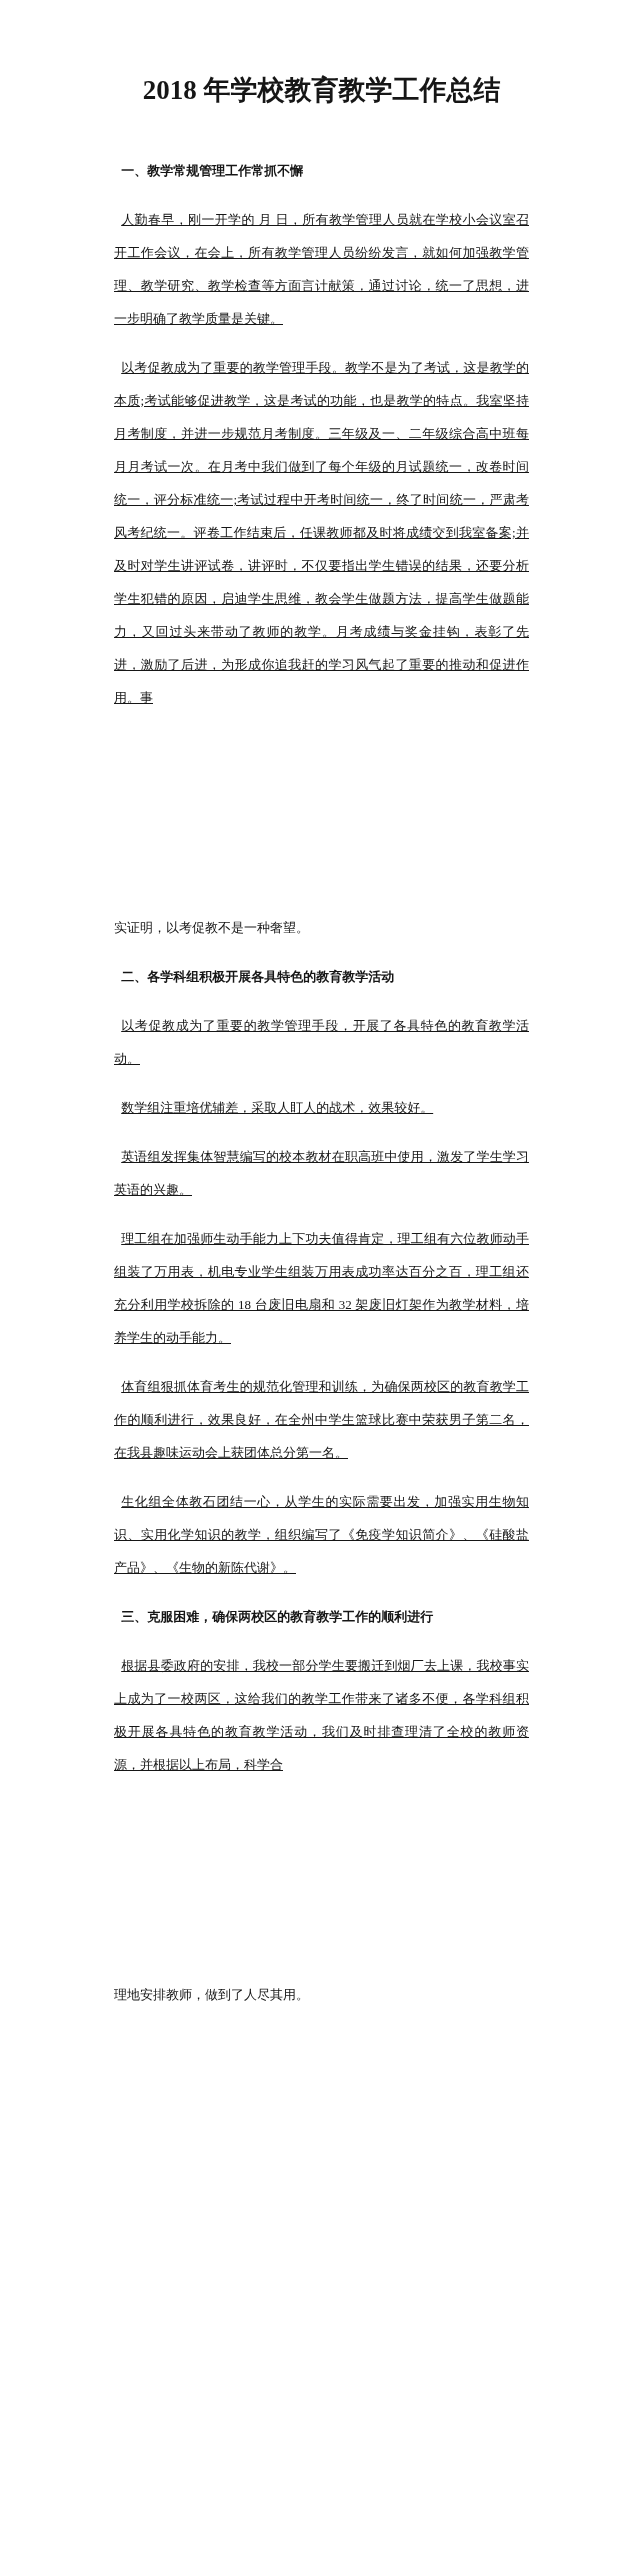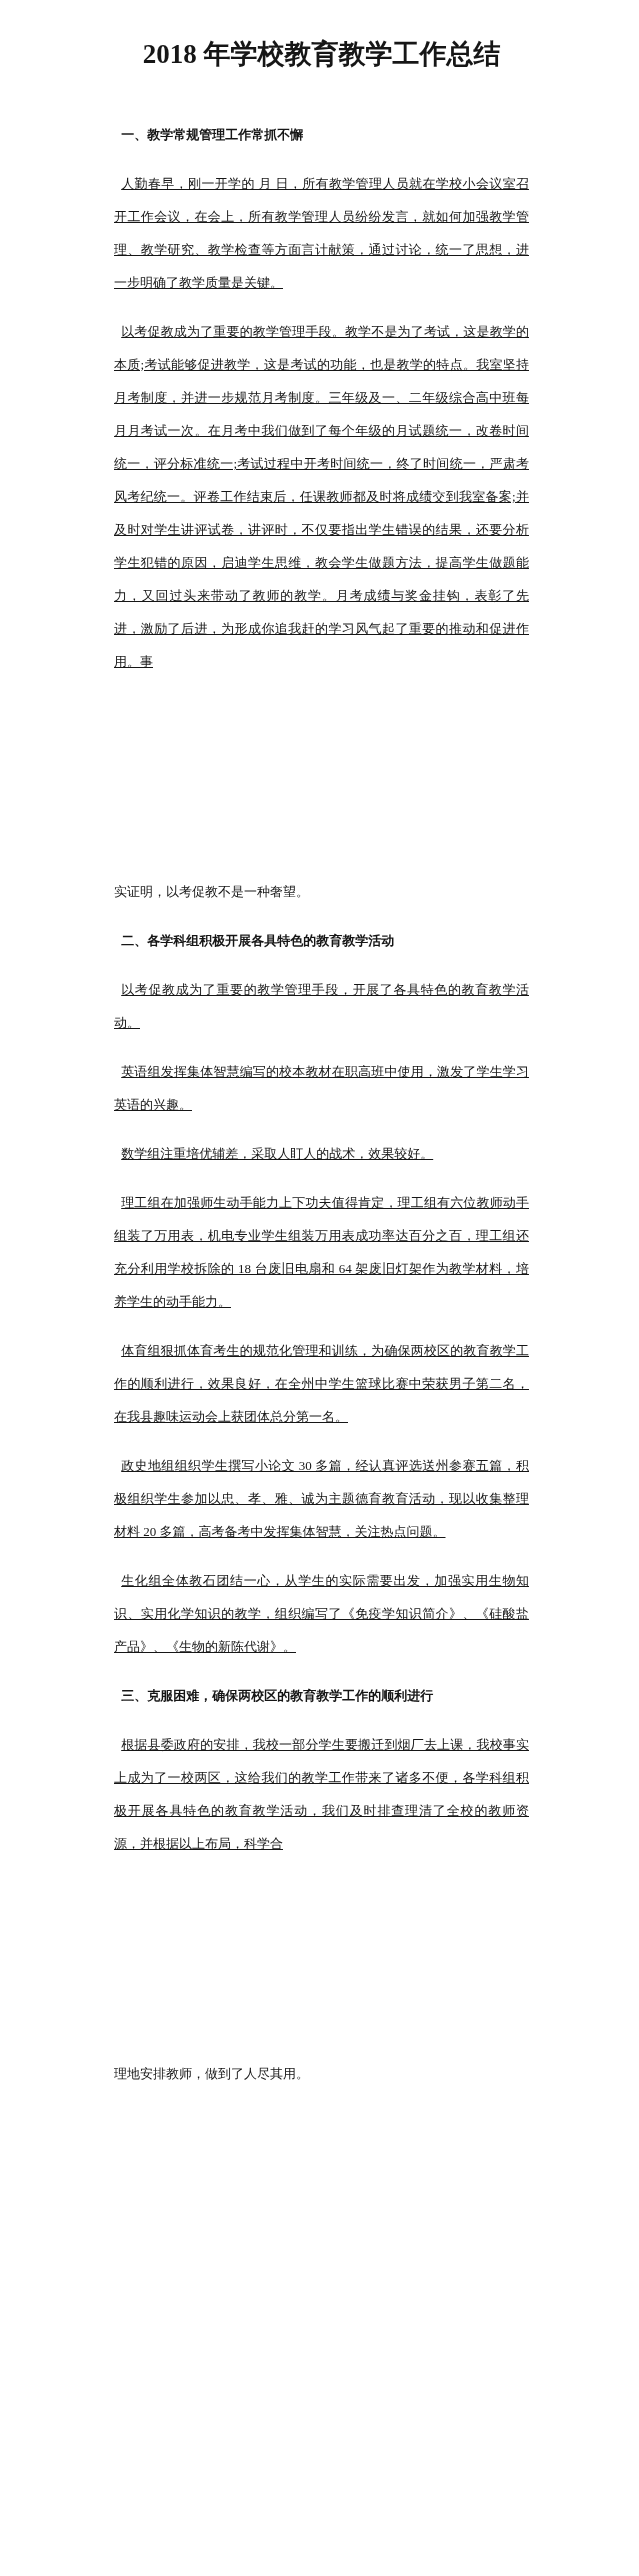--- a/index.html
+++ b/index.html
@@ -11,21 +11,21 @@
     position: relative;
     width: 639px;
     min-height: 2711px;
     margin: 0 auto;
     background: #ffffff;
     color: #161616;
     font-family: "Liberation Serif", "DejaVu Serif", serif;
     overflow: hidden;
   }
   .doc {
-    padding: 36px 94px 0 98px; 
+    padding: 72px 94px 0 98px; 
   }
   .doc-title {
     font-size: 27px;
     font-weight: bold;
     text-align: center;
     line-height: 36px;
     margin: 0 0 46px 0;
     white-space: nowrap;
   }
   .doc-heading,
@@ -51,25 +51,24 @@
   <div class="doc">
     <h1 class="doc-title">2018 年学校教育教学工作总结</h1>
     <div id="blocks">
         <h2 class="doc-heading">一、教学常规管理工作常抓不懈</h2>
         <div class="doc-para">人勤春早，刚一开学的 月 日，所有教学管理人员就在学校小会议室召开工作会议，在会上，所有教学管理人员纷纷发言，就如何加强教学管理、教学研究、教学检查等方面言计献策，通过讨论，统一了思想，进一步明确了教学质量是关键。</div>
         <div class="doc-para">以考促教成为了重要的教学管理手段。教学不是为了考试，这是教学的本质;考试能够促进教学，这是考试的功能，也是教学的特点。我室坚持月考制度，并进一步规范月考制度。三年级及一、二年级综合高中班每月月考试一次。在月考中我们做到了每个年级的月试题统一，改卷时间统一，评分标准统一;考试过程中开考时间统一，终了时间统一，严肃考风考纪统一。评卷工作结束后，任课教师都及时将成绩交到我室备案;并及时对学生讲评试卷，讲评时，不仅要指出学生错误的结果，还要分析学生犯错的原因，启迪学生思维，教会学生做题方法，提高学生做题能力，又回过头来带动了教师的教学。月考成绩与奖金挂钩，表彰了先进，激励了后进，为形成你追我赶的学习风气起了重要的推动和促进作用。事</div>
         <div class="page-gap"></div>
         <div class="doc-cont">实证明，以考促教不是一种奢望。</div>
         <h2 class="doc-heading">二、各学科组积极开展各具特色的教育教学活动</h2>
         <div class="doc-para">以考促教成为了重要的教学管理手段，开展了各具特色的教育教学活动。</div>
+        <div class="doc-para">数学组注重培优辅差，采取人盯人的战术，效果较好。</div>
         <div class="doc-para">英语组发挥集体智慧编写的校本教材在职高班中使用，激发了学生学习英语的兴趣。</div>
-        <div class="doc-para">数学组注重培优辅差，采取人盯人的战术，效果较好。</div>
-        <div class="doc-para">理工组在加强师生动手能力上下功夫值得肯定，理工组有六位教师动手组装了万用表，机电专业学生组装万用表成功率达百分之百，理工组还充分利用学校拆除的 18 台废旧电扇和 64 架废旧灯架作为教学材料，培养学生的动手能力。</div>
+        <div class="doc-para">理工组在加强师生动手能力上下功夫值得肯定，理工组有六位教师动手组装了万用表，机电专业学生组装万用表成功率达百分之百，理工组还充分利用学校拆除的 18 台废旧电扇和 32 架废旧灯架作为教学材料，培养学生的动手能力。</div>
         <div class="doc-para">体育组狠抓体育考生的规范化管理和训练，为确保两校区的教育教学工作的顺利进行，效果良好，在全州中学生篮球比赛中荣获男子第二名，在我县趣味运动会上获团体总分第一名。</div>
-        <div class="doc-para">政史地组组织学生撰写小论文 30 多篇，经认真评选送州参赛五篇，积极组织学生参加以忠、孝、雅、诚为主题德育教育活动，现以收集整理材料 20 多篇，高考备考中发挥集体智慧，关注热点问题。</div>
         <div class="doc-para">生化组全体教石团结一心，从学生的实际需要出发，加强实用生物知识、实用化学知识的教学，组织编写了《免疫学知识简介》、《硅酸盐产品》、《生物的新陈代谢》。</div>
         <h2 class="doc-heading">三、克服困难，确保两校区的教育教学工作的顺利进行</h2>
         <div class="doc-para">根据县委政府的安排，我校一部分学生要搬迁到烟厂去上课，我校事实上成为了一校两区，这给我们的教学工作带来了诸多不便，各学科组积极开展各具特色的教育教学活动，我们及时排查理清了全校的教师资源，并根据以上布局，科学合</div>
         <div class="page-gap"></div>
         <div class="doc-cont">理地安排教师，做到了人尽其用。</div>
       </div>
   </div>
 </div>
 
 

